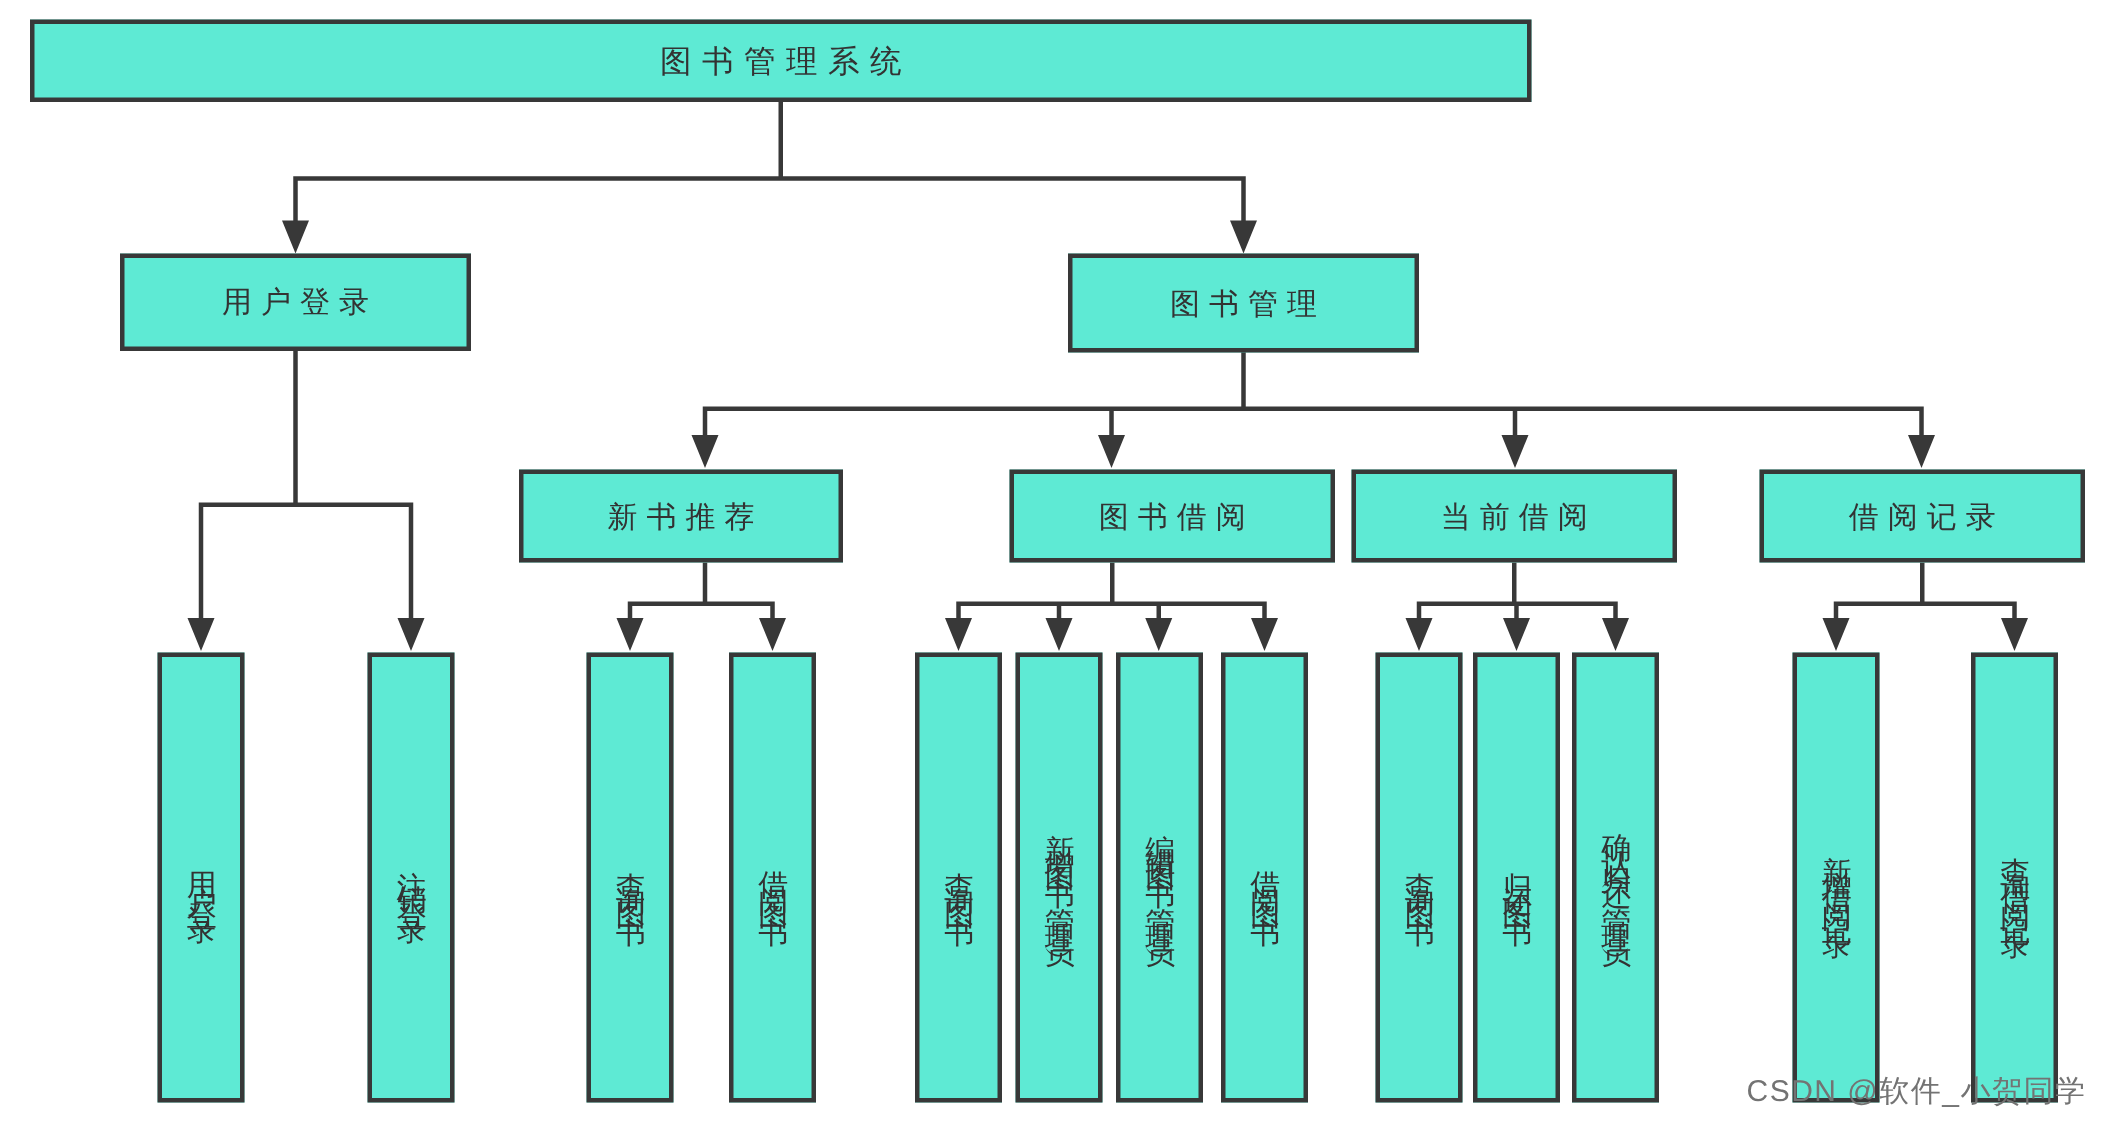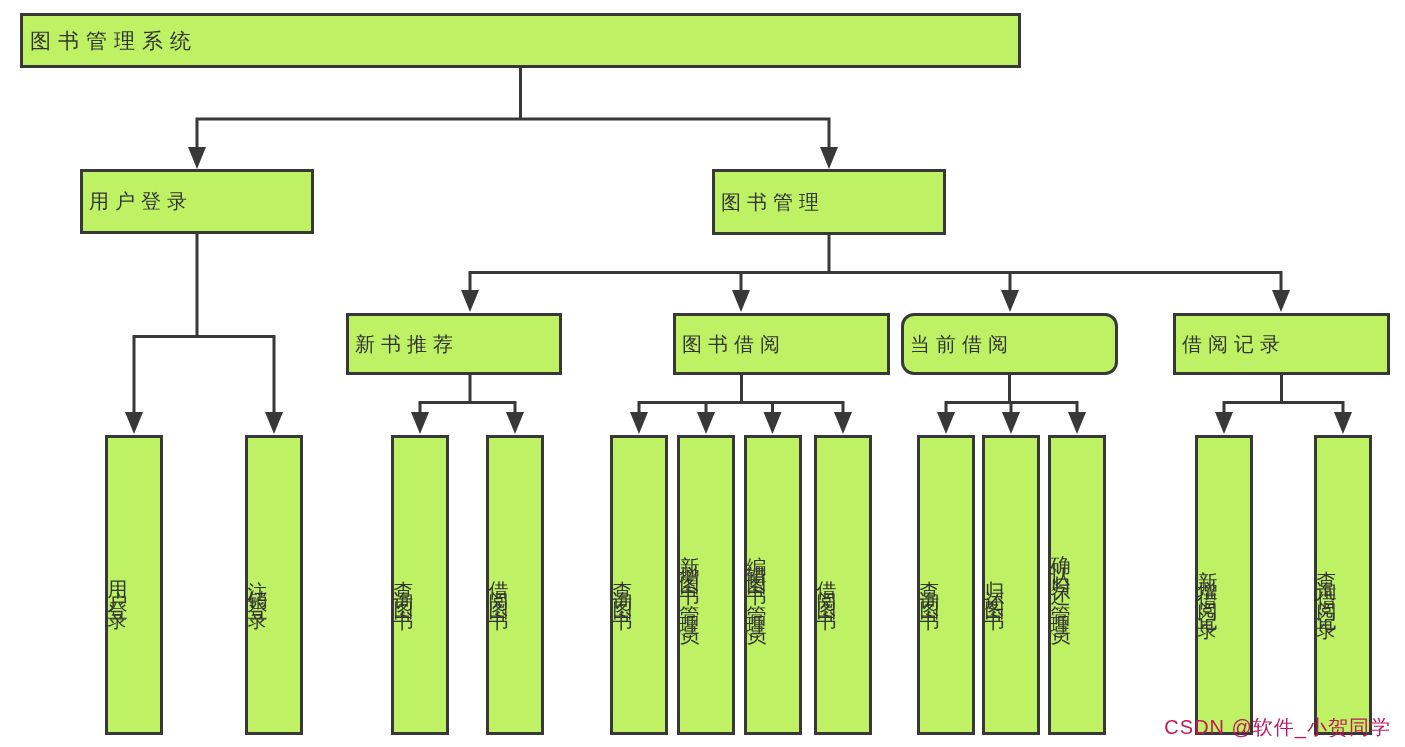--- a/index.html
+++ b/index.html
@@ -14,25 +14,25 @@
   }
   .connector-layer {
     position: absolute;
     left: 0; top: 0;
     width: 1405px; height: 747px;
     z-index: 1;
   }
   .box {
     position: absolute;
     box-sizing: border-box;
-    background: #bef264;
+    background: #5eead4;
     border: 3px solid #383838;
     display: flex;
     align-items: center;
-    justify-content: flex-start;
+    justify-content: center;
     z-index: 2;
   }
   .node-label {
     font-size: 20px;
     letter-spacing: 6px;
     text-indent: 6px;
     white-space: nowrap;
   }
   .root-label {
     font-size: 21px;
@@ -48,21 +48,21 @@
     letter-spacing: 10px;
     line-height: 1;
     white-space: nowrap;
   }
   .watermark {
     position: absolute;
     right: 14px;
     top: 714px;
     font-size: 20px;
     letter-spacing: 1px;
-    color: #be185d;
+    color: #737373;
     z-index: 3;
     white-space: nowrap;
   }
 </style>
 </head>
 <body>
 
 <div class="stage">
 
   <svg class="connector-layer" width="1405" height="747" viewBox="0 0 1405 747" xmlns="http://www.w3.org/2000/svg">
@@ -113,21 +113,21 @@
   <div class="box" style="left:712px; top:169px; width:234px; height:66px;">
     <span class="node-label">图书管理</span>
   </div>
 
   <div class="box" style="left:346px; top:313px; width:216px; height:62px;">
     <span class="node-label">新书推荐</span>
   </div>
   <div class="box" style="left:633px; top:313px; width:217px; height:62px;margin-left:40px;">
     <span class="node-label">图书借阅</span>
   </div>
-  <div class="box" style="left:901px; top:313px; width:217px; height:62px;border-radius:13px;">
+  <div class="box" style="left:901px; top:313px; width:217px; height:62px;">
     <span class="node-label">当前借阅</span>
   </div>
   <div class="box" style="left:1173px; top:313px; width:217px; height:62px;">
     <span class="node-label">借阅记录</span>
   </div>
 
   <div class="box leaf" style="left:105px;">
     <span class="leaf-label">用户登录</span>
   </div>
   <div class="box leaf" style="left:245px;">

